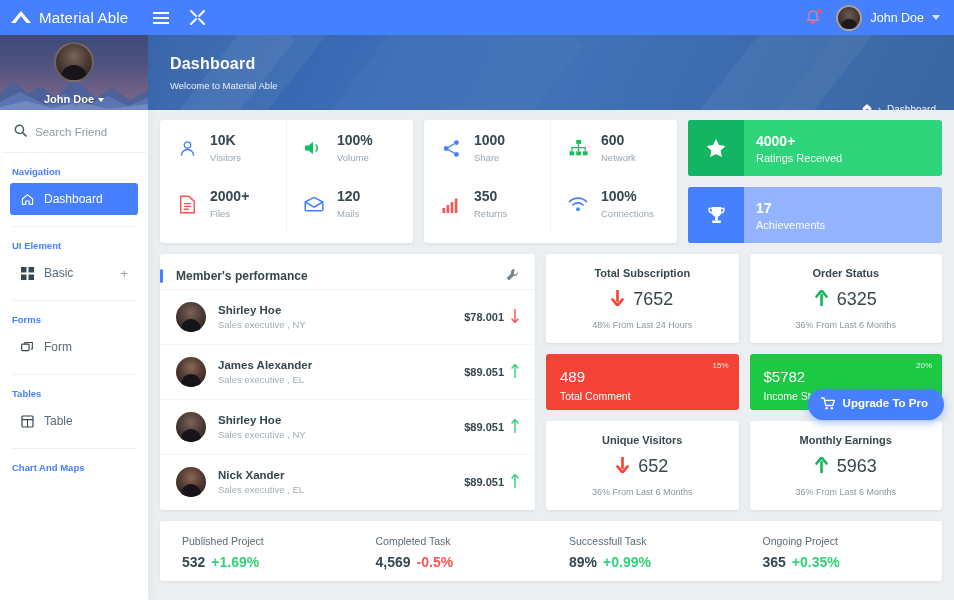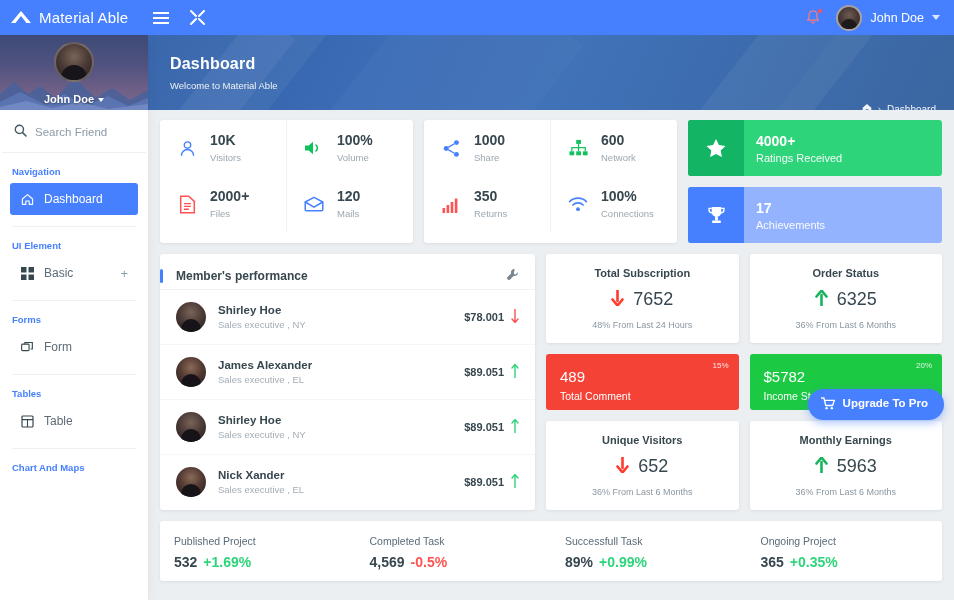--- a/index.html
+++ b/index.html
@@ -189,21 +189,21 @@
   .rc-sub { font-size: 9px; color: #8a97a1; }
 
   
   .cc { position: relative; border-radius: 3px; padding: 14px 14px 26px; color: #fff; height: 56px; }
   .cc-val { font-size: 15px; font-weight: 500; }
   .cc-lab { font-size: 10.5px; margin-top: 5px; }
   .cc-pct { position: absolute; top: 7px; right: 10px; font-size: 8px; opacity: .85; }
 
   
   .proj-card { padding: 14px 0 0 0; }
-  .proj-grid { display: flex; }
+  .proj-grid { display: flex; padding-left: 8px; }
   .proj-col { flex: 1; padding-left: 14px; }
   .proj-lab { font-size: 10.5px; color: #5b6b77; }
   .proj-nums { margin-top: 7px; font-size: 14px; font-weight: bold; color: #37474f; }
   .proj-delta { margin-left: 6px; }
   .up { color: #2ed47a; }
   .down { color: #ff5252; }
 
   
   .upgrade-btn {
     position: absolute; right: 10px; top: 389px; z-index: 50;

